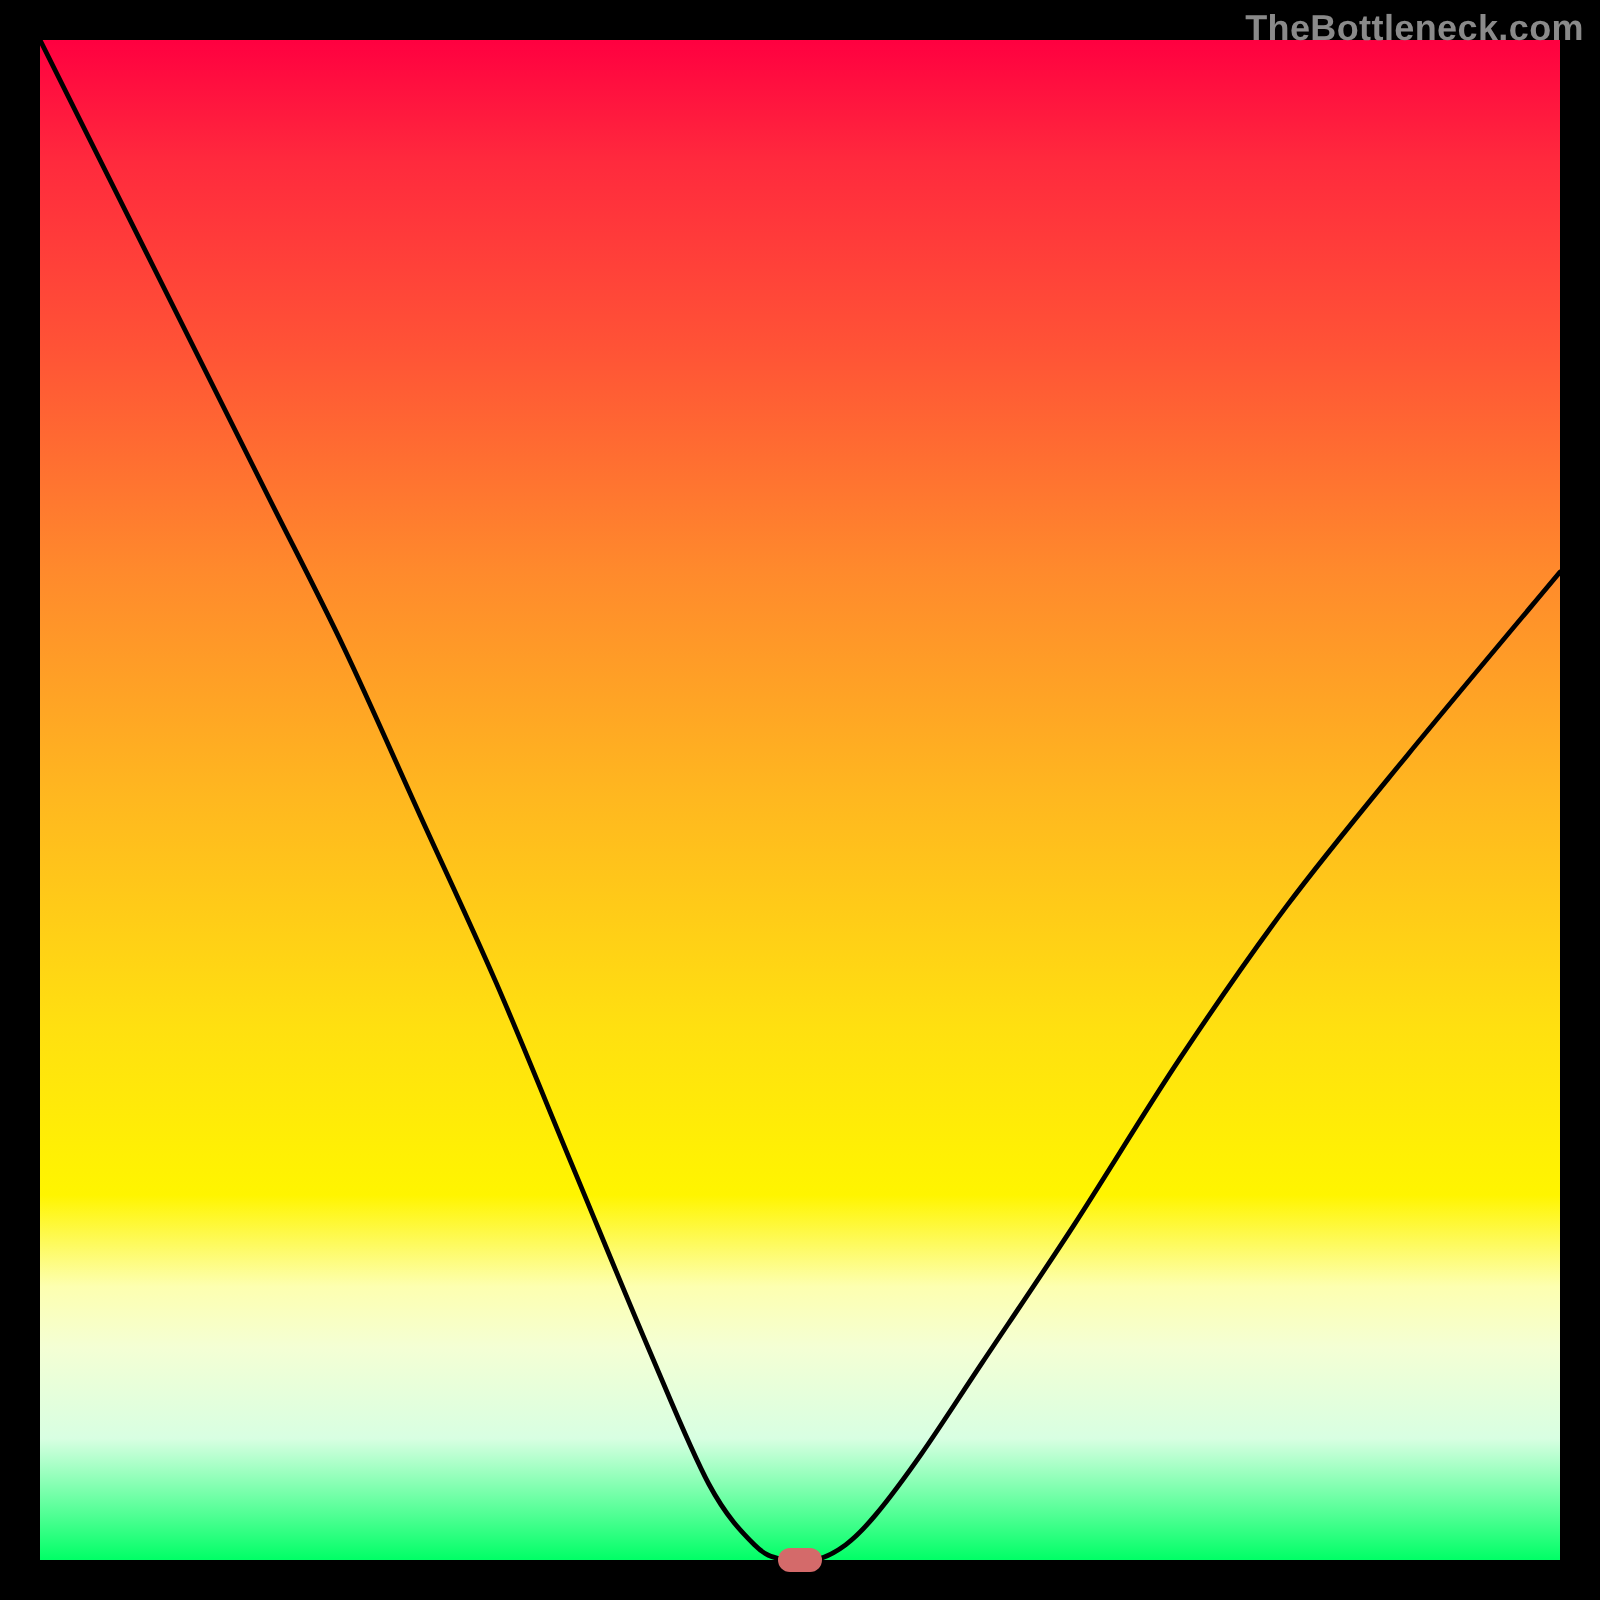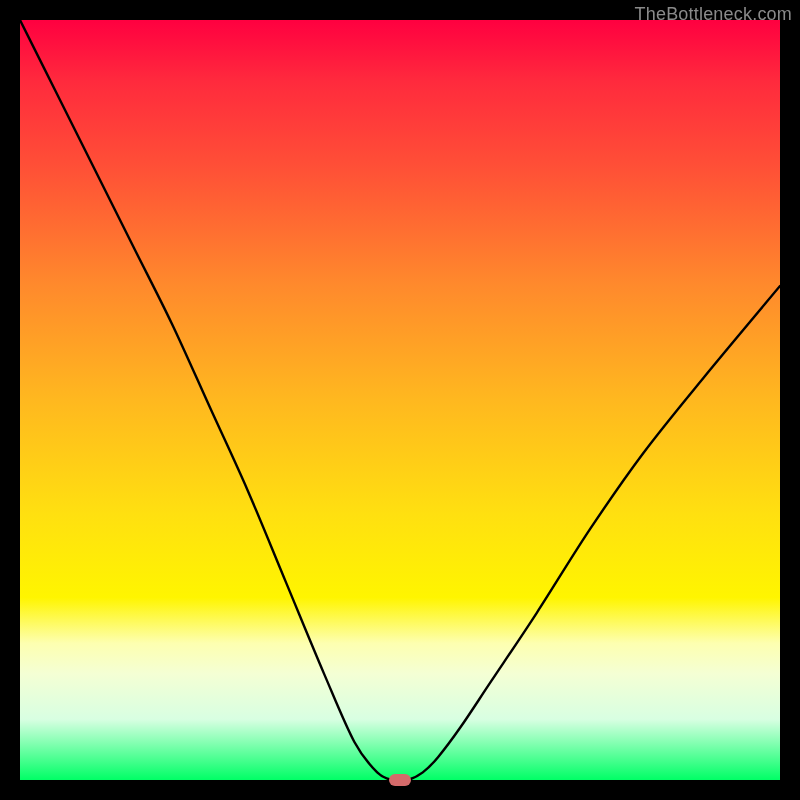--- a/index.html
+++ b/index.html
@@ -53,21 +53,21 @@
     border-radius: 6px;
     background: #d46a6a;
     transform: translate(-50%, -50%);
   }
   .watermark {
     position: absolute;
     top: 4px;
     right: 8px;
     color: #8a8a8a;
     font-size: 18px;
-    font-weight: 400;
+    font-weight: 700;
     letter-spacing: 0.2px;
     user-select: none;
   }
 </style>
 </head>
 <body>
 
 <div class="frame">
   <div class="plot">
     <svg class="curve" viewBox="0 0 760 760" preserveAspectRatio="none">

